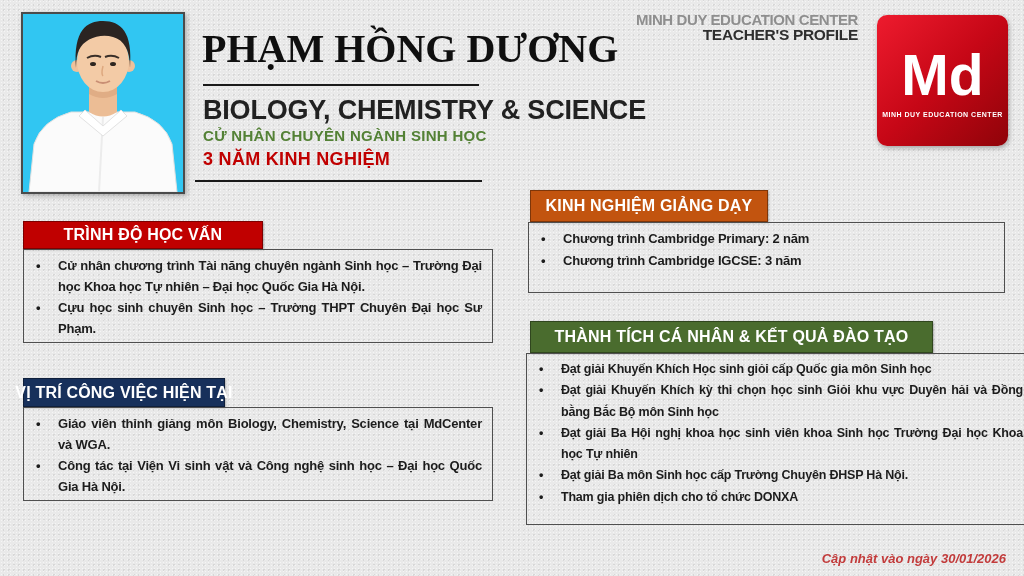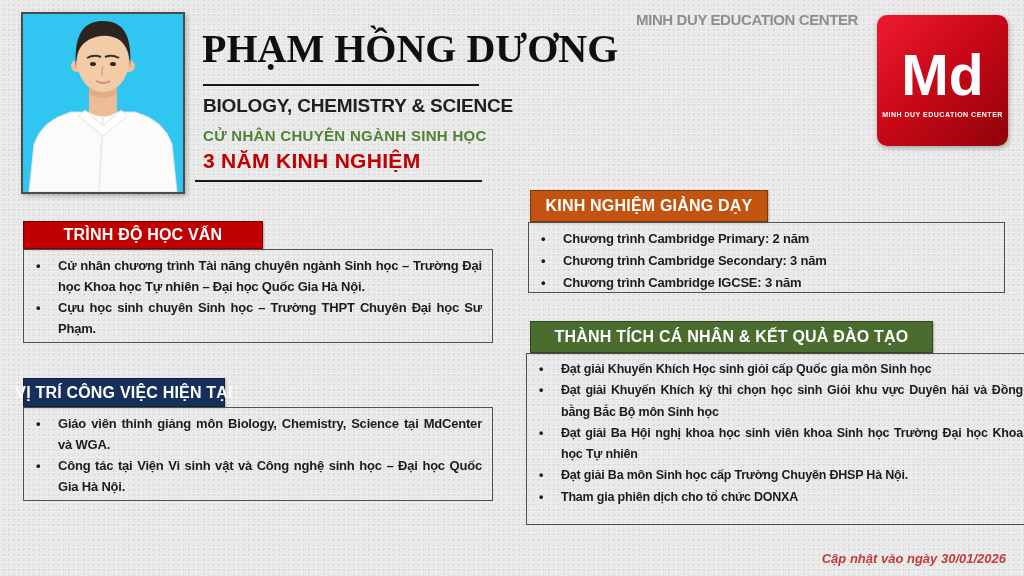--- a/index.html
+++ b/index.html
@@ -21,23 +21,23 @@
   }
   .photo svg{display:block;}
   
   .name{
     position:absolute;left:202px;top:24px;width:380px;
     font-family:"Liberation Serif","DejaVu Serif",serif;
     font-weight:bold;font-size:40px;line-height:50px;color:#0f0f0f;
     letter-spacing:0px;white-space:nowrap;
   }
   .rule1{position:absolute;left:203px;top:84px;width:276px;border-top:2px solid #1a1a1a;}
-  .subjects{position:absolute;left:203px;top:95px;font-size:19px;font-weight:bold;color:#212121;letter-spacing:-0.2px;white-space:nowrap;}
+  .subjects{position:absolute;left:203px;top:95px;font-size:27px;font-weight:bold;color:#212121;letter-spacing:-0.2px;white-space:nowrap;}
   .degree{position:absolute;left:203px;top:127px;font-size:15px;font-weight:bold;color:#538135;letter-spacing:0.3px;white-space:nowrap;}
-  .experience{position:absolute;left:203px;top:149px;font-size:21px;font-weight:bold;color:#c00000;letter-spacing:0.3px;white-space:nowrap;}
+  .experience{position:absolute;left:203px;top:149px;font-size:18px;font-weight:bold;color:#c00000;letter-spacing:0.3px;white-space:nowrap;}
   .rule2{position:absolute;left:195px;top:180px;width:287px;border-top:2px solid #1a1a1a;}
   
   .brand{position:absolute;left:600px;top:12px;width:258px;text-align:right;line-height:15px;}
   .brand .center{font-size:15px;font-weight:bold;color:#8e8e8e;letter-spacing:-0.4px;white-space:nowrap;}
   .brand .label{font-size:15.5px;font-weight:bold;color:#2e2e2e;letter-spacing:-0.3px;white-space:nowrap;}
   .logo{
     position:absolute;left:877px;top:15px;width:131px;height:131px;border-radius:10px;
     background:linear-gradient(135deg,#ee1b2e 0%,#c60716 50%,#8f0309 100%);
     box-shadow:1px 2px 5px rgba(0,0,0,0.3);
     display:flex;flex-direction:column;align-items:center;justify-content:center;
@@ -114,20 +114,21 @@
 
   <div class="name">PHẠM HỒNG DƯƠNG</div>
   <div class="rule1"></div>
   <div class="subjects">BIOLOGY, CHEMISTRY &amp; SCIENCE</div>
   <div class="degree">CỬ NHÂN CHUYÊN NGÀNH SINH HỌC</div>
   <div class="experience">3 NĂM KINH NGHIỆM</div>
   <div class="rule2"></div>
 
   <div class="brand">
     <div class="center">MINH DUY EDUCATION CENTER</div>
+    <div class="label">TEACHER'S PROFILE</div>
   </div>
 
   <div class="logo">
     <div class="md">Md</div>
     <div class="tagline">MINH DUY EDUCATION CENTER</div>
   </div>
 
   <div id="sec0-header" class="sec-header" style="background-color: rgb(192, 0, 0);">TRÌNH ĐỘ HỌC VẤN</div>
   <div id="sec0-body" class="sec-body body-left">
     <ul>
@@ -141,21 +142,20 @@
     <ul>
       <li>Giáo viên thỉnh giảng môn Biology, Chemistry, Science tại MdCenter và WGA.</li>
       <li>Công tác tại Viện Vi sinh vật và Công nghệ sinh học – Đại học Quốc Gia Hà Nội.</li>
     </ul>
   </div>
 
   <div id="sec2-header" class="sec-header" style="background-color: rgb(194, 84, 15);">KINH NGHIỆM GIẢNG DẠY</div>
   <div id="sec2-body" class="sec-body body-exp">
     <ul>
       <li>Chương trình Cambridge Primary:  2 năm</li>
-      <li>Chương trình Cambridge Secondary:  3 năm</li>
       <li>Chương trình Cambridge IGCSE:  3 năm</li>
     </ul>
   </div>
 
   <div id="sec3-header" class="sec-header" style="background-color: rgb(74, 108, 46);">THÀNH TÍCH CÁ NHÂN &amp; KẾT QUẢ ĐÀO TẠO</div>
   <div id="sec3-body" class="sec-body body-ach">
     <ul>
       <li>Đạt giải Khuyến Khích Học sinh giỏi cấp Quốc gia môn Sinh học</li>
       <li>Đạt giải Khuyến Khích kỳ thi chọn học sinh Giỏi khu vực Duyên hải và Đồng bằng Bắc Bộ môn Sinh học</li>
       <li>Đạt giải Ba Hội nghị khoa học sinh viên khoa Sinh học Trường Đại học Khoa học Tự nhiên</li>

